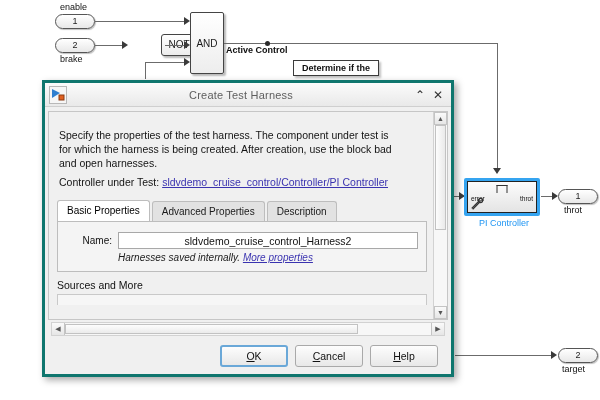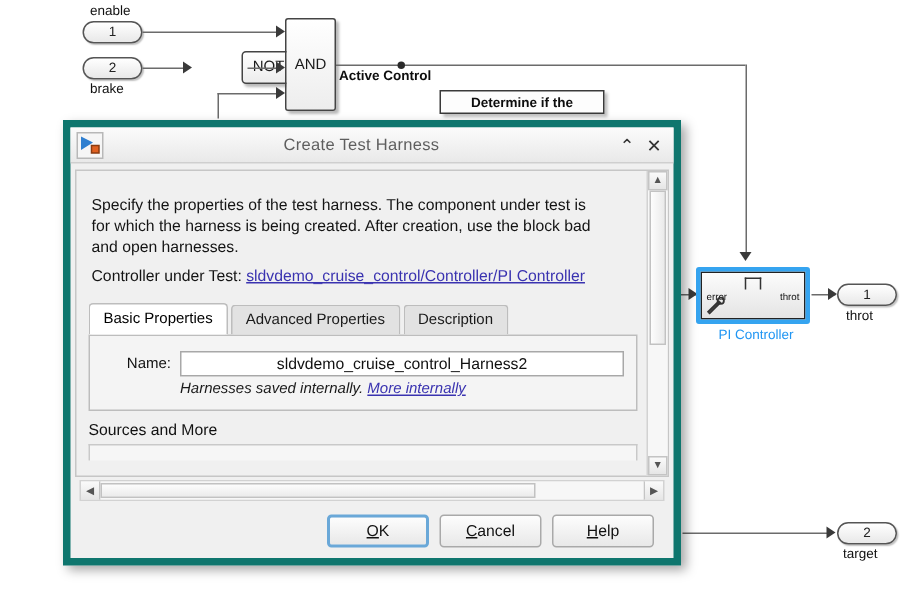--- a/index.html
+++ b/index.html
@@ -103,21 +103,21 @@
     white-space: nowrap;
   }
 
   .annot-box {
     position: absolute;
     border: 1px solid #3a3a3a;
     background: #fdfdfd;
     font-size: 9px;
     font-weight: bold;
     color: #0e0e0e;
-    padding: 2px 20px;
+    padding: 2px 8px;
     white-space: nowrap;
     box-shadow: 2px 2px 2px rgba(0,0,0,.25);
   }
 
   
   .pi-wrap {
     position: absolute;
     left: 464px; top: 178px;
     width: 76px; height: 38px;
   }
@@ -164,21 +164,21 @@
     color: #2196f3;
     white-space: nowrap;
   }
 
   
   #dialog {
     position: absolute;
     left: 42px; top: 80px;
     width: 412px; height: 297px;
     background: #f0f0f0;
-    border: 5px solid #0f766e;
+    border: 3px solid #0f766e;
     box-shadow: 3px 3px 7px rgba(0,0,0,.35);
     display: flex;
     flex-direction: column;
   }
 
   .titlebar {
     height: 24px;
     background: linear-gradient(#fbfbfb, #e9e9e9);
     border-bottom: 1px solid #cfcfcf;
     display: flex;
@@ -512,21 +512,21 @@
             <div class="tab">Description</div>
           </div>
 
           <div class="tabpanel">
             <div class="field-row">
               <div class="field-label">Name:</div>
               <input class="field-input" type="text" value="sldvdemo_cruise_control_Harness2" style="">
             </div>
             <div class="hint-row">
               <span>Harnesses saved internally.</span>
-              <span class="link">More internally</span>
+              <span class="link">More properties</span>
             </div>
           </div>
 
           <div class="section-title">Sources and More</div>
           <div class="section-strip"></div>
 
         </div>
 
         <div class="vscroll">
           <div class="sb-btn">▲</div>

